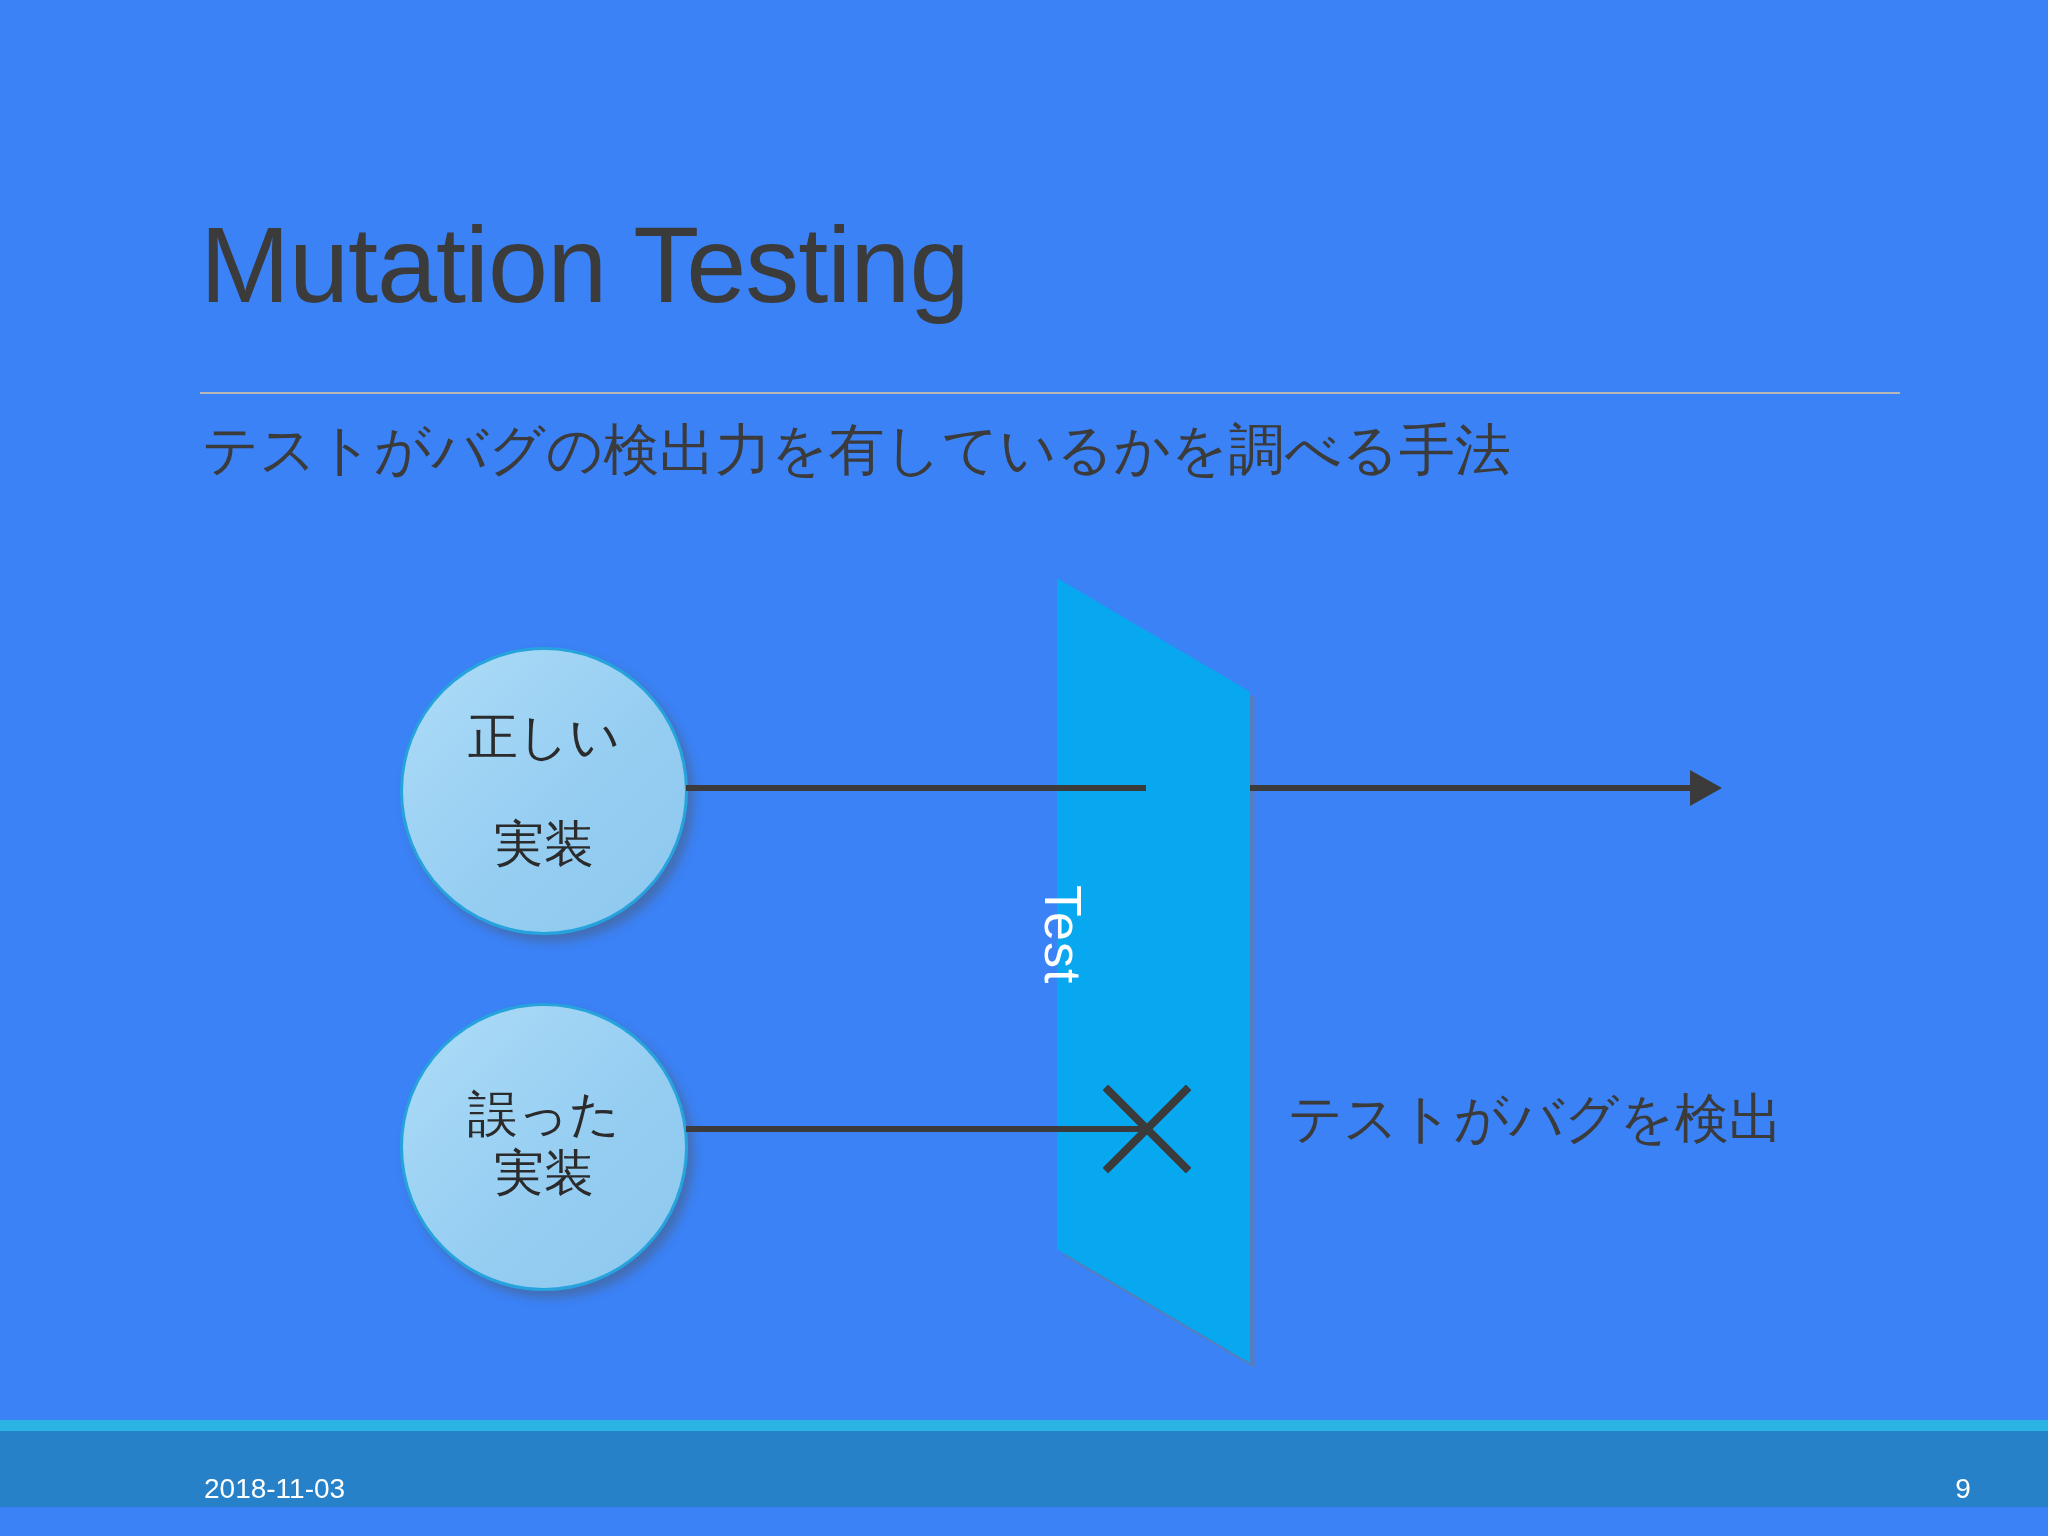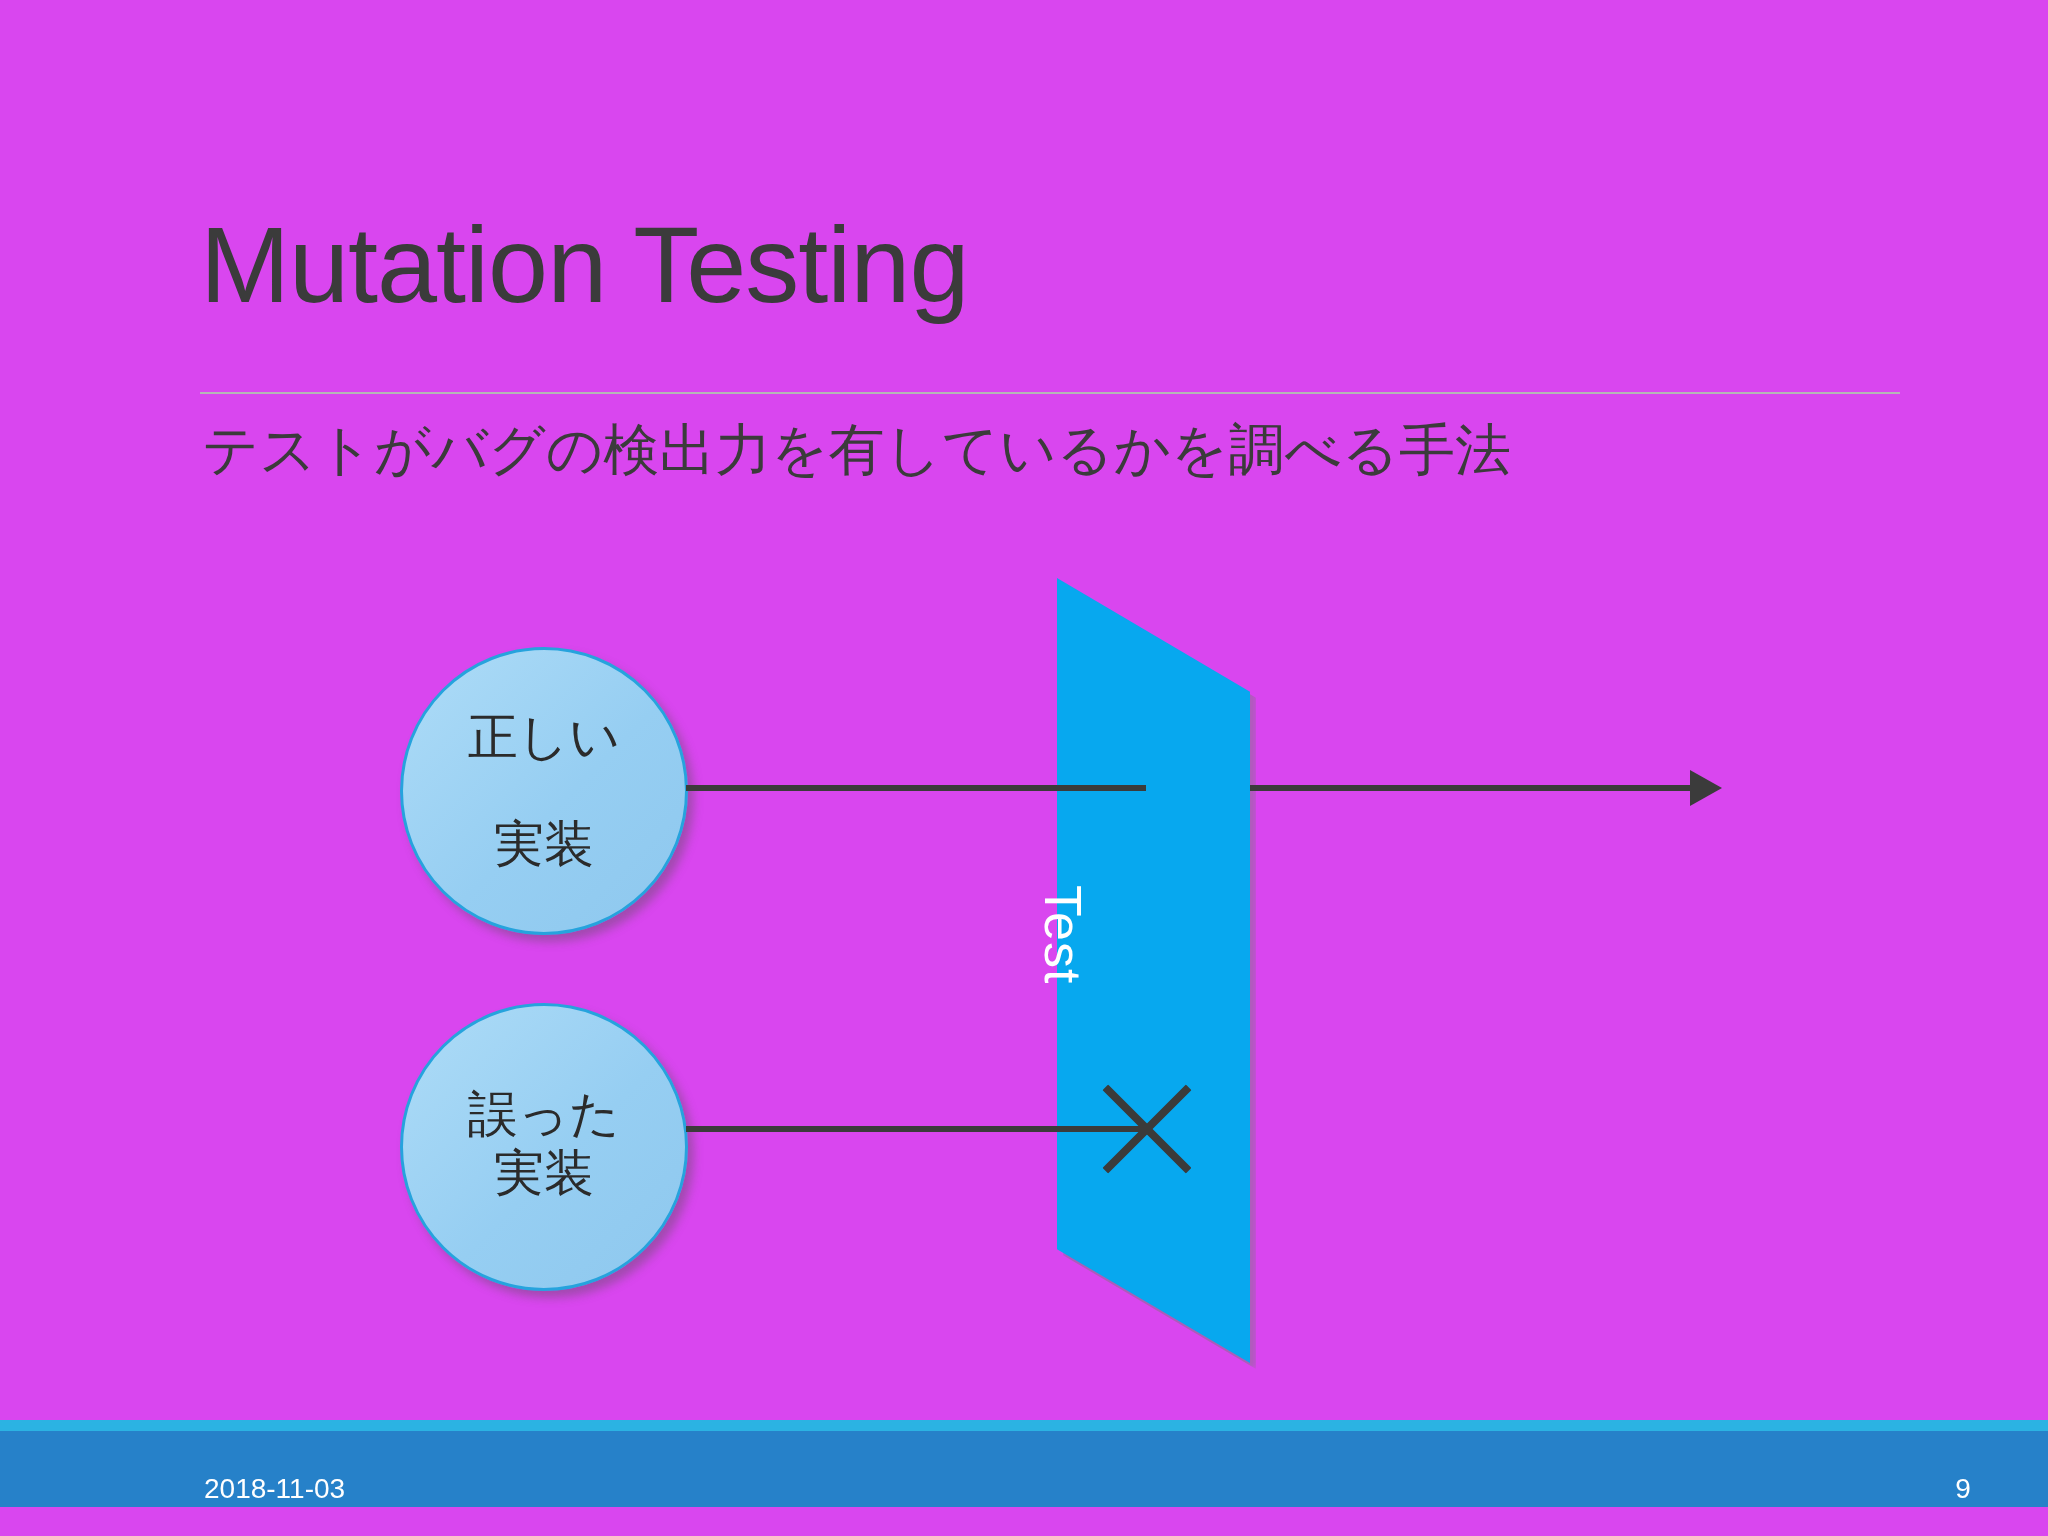--- a/index.html
+++ b/index.html
@@ -13,21 +13,21 @@
     font-family: "Liberation Sans", "DejaVu Sans", sans-serif;
     overflow: hidden;
     position: relative;
   }
 
   .slide {
     position: absolute;
     left: 0; top: 0;
     width: 2048px;
     height: 1536px;
-    background: #d946ef;
+    background: #3b82f6;
   }
 
   
   .title {
     position: absolute;
     left: 200px;
     top: 208px;
     font-size: 108px;
     line-height: 1.05;
     font-weight: 400;
@@ -231,20 +231,21 @@
     <div class="circle" id="circle-correct">
       <span>正しい</span>
       <span>実装</span>
     </div>
 
     <div class="circle" id="circle-wrong">
       <span>誤った</span>
       <span>実装</span>
     </div>
 
+    <div class="detect-label">テストがバグを検出</div>
   </div>
 
   <div class="footer-strip"></div>
   <div class="footer">
     <div class="footer-date">2018-11-03</div>
     <div class="footer-page">9</div>
   </div>
 
 </div>
 

